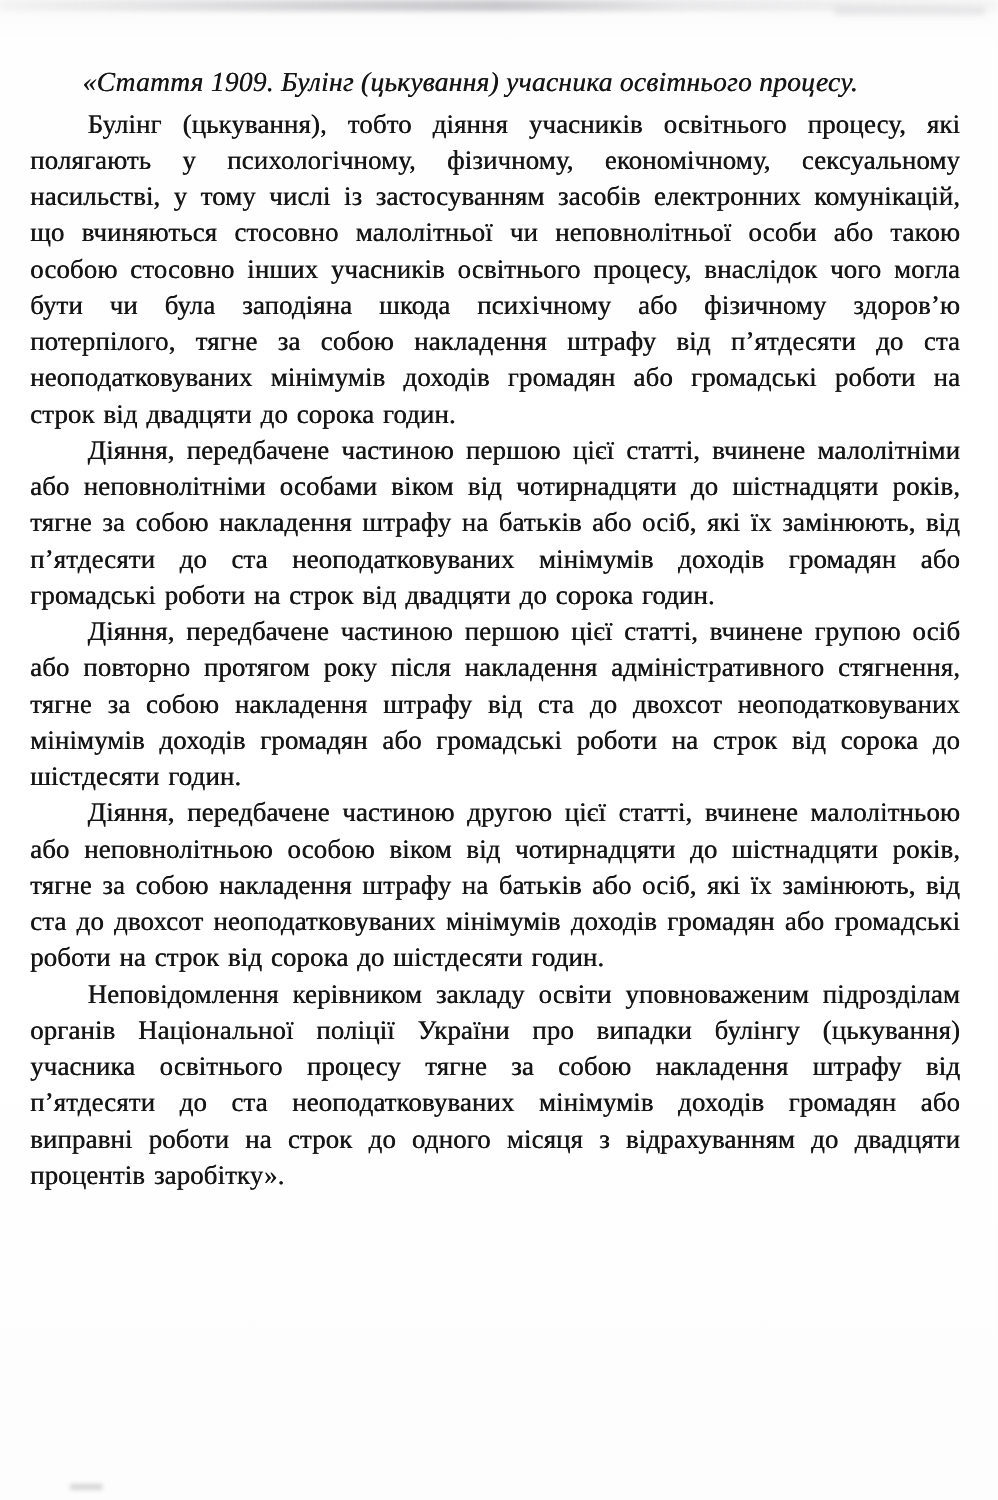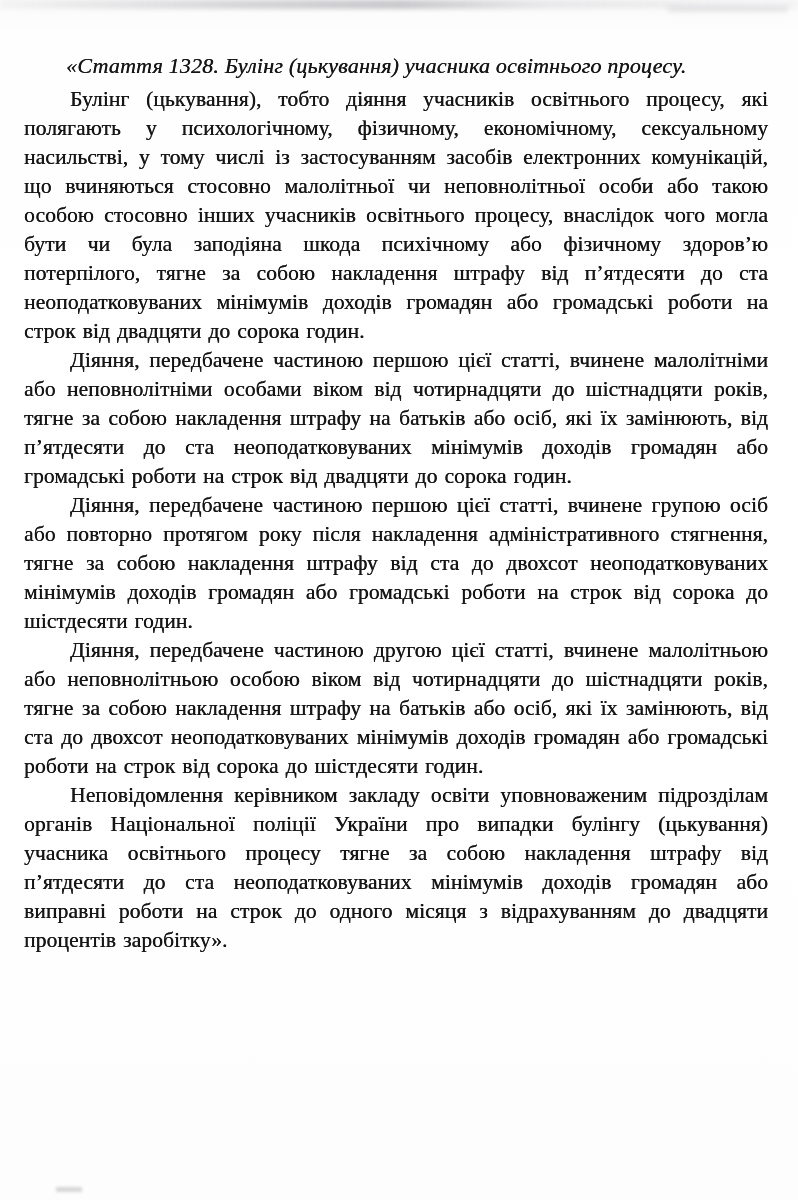--- a/index.html
+++ b/index.html
@@ -75,21 +75,21 @@
     text-shadow: 0.35px 0 0 currentColor;
   }
 </style>
 </head>
 <body>
 
 <div class="page">
   <div class="smudge-top"></div>
   <div class="smudge-right"></div>
 
-  <p class="doc-title">«Стаття 1328. Булінг (цькування) учасника освітнього процесу.</p>
+  <p class="doc-title">«Стаття 1909. Булінг (цькування) учасника освітнього процесу.</p>
 
   <p class="doc-paragraph">Булінг (цькування), тобто діяння учасників освітнього процесу, які полягають у психологічному, фізичному, економічному, сексуальному насильстві, у тому числі із застосуванням засобів електронних комунікацій, що вчиняються стосовно малолітньої чи неповнолітньої особи або такою особою стосовно інших учасників освітнього процесу, внаслідок чого могла бути чи була заподіяна шкода психічному або фізичному здоров’ю потерпілого, тягне за собою накладення штрафу від п’ятдесяти до ста неоподатковуваних мінімумів доходів громадян або громадські роботи на строк від двадцяти до сорока годин.</p>
 
   <p class="doc-paragraph">Діяння, передбачене частиною першою цієї статті, вчинене малолітніми або неповнолітніми особами віком від чотирнадцяти до шістнадцяти років, тягне за собою накладення штрафу на батьків або осіб, які їх замінюють, від п’ятдесяти до ста неоподатковуваних мінімумів доходів громадян або громадські роботи на строк від двадцяти до сорока годин.</p>
 
   <p class="doc-paragraph">Діяння, передбачене частиною першою цієї статті, вчинене групою осіб або повторно протягом року після накладення адміністративного стягнення, тягне за собою накладення штрафу від ста до двохсот неоподатковуваних мінімумів доходів громадян або громадські роботи на строк від сорока до шістдесяти годин.</p>
 
   <p class="doc-paragraph">Діяння, передбачене частиною другою цієї статті, вчинене малолітньою або неповнолітньою особою віком від чотирнадцяти до шістнадцяти років, тягне за собою накладення штрафу на батьків або осіб, які їх замінюють, від ста до двохсот неоподатковуваних мінімумів доходів громадян або громадські роботи на строк від сорока до шістдесяти годин.</p>
 
   <p class="doc-paragraph">Неповідомлення керівником закладу освіти уповноваженим підрозділам органів Національної поліції України про випадки булінгу (цькування) учасника освітнього процесу тягне за собою накладення штрафу від п’ятдесяти до ста неоподатковуваних мінімумів доходів громадян або виправні роботи на строк до одного місяця з відрахуванням до двадцяти процентів заробітку».</p>

